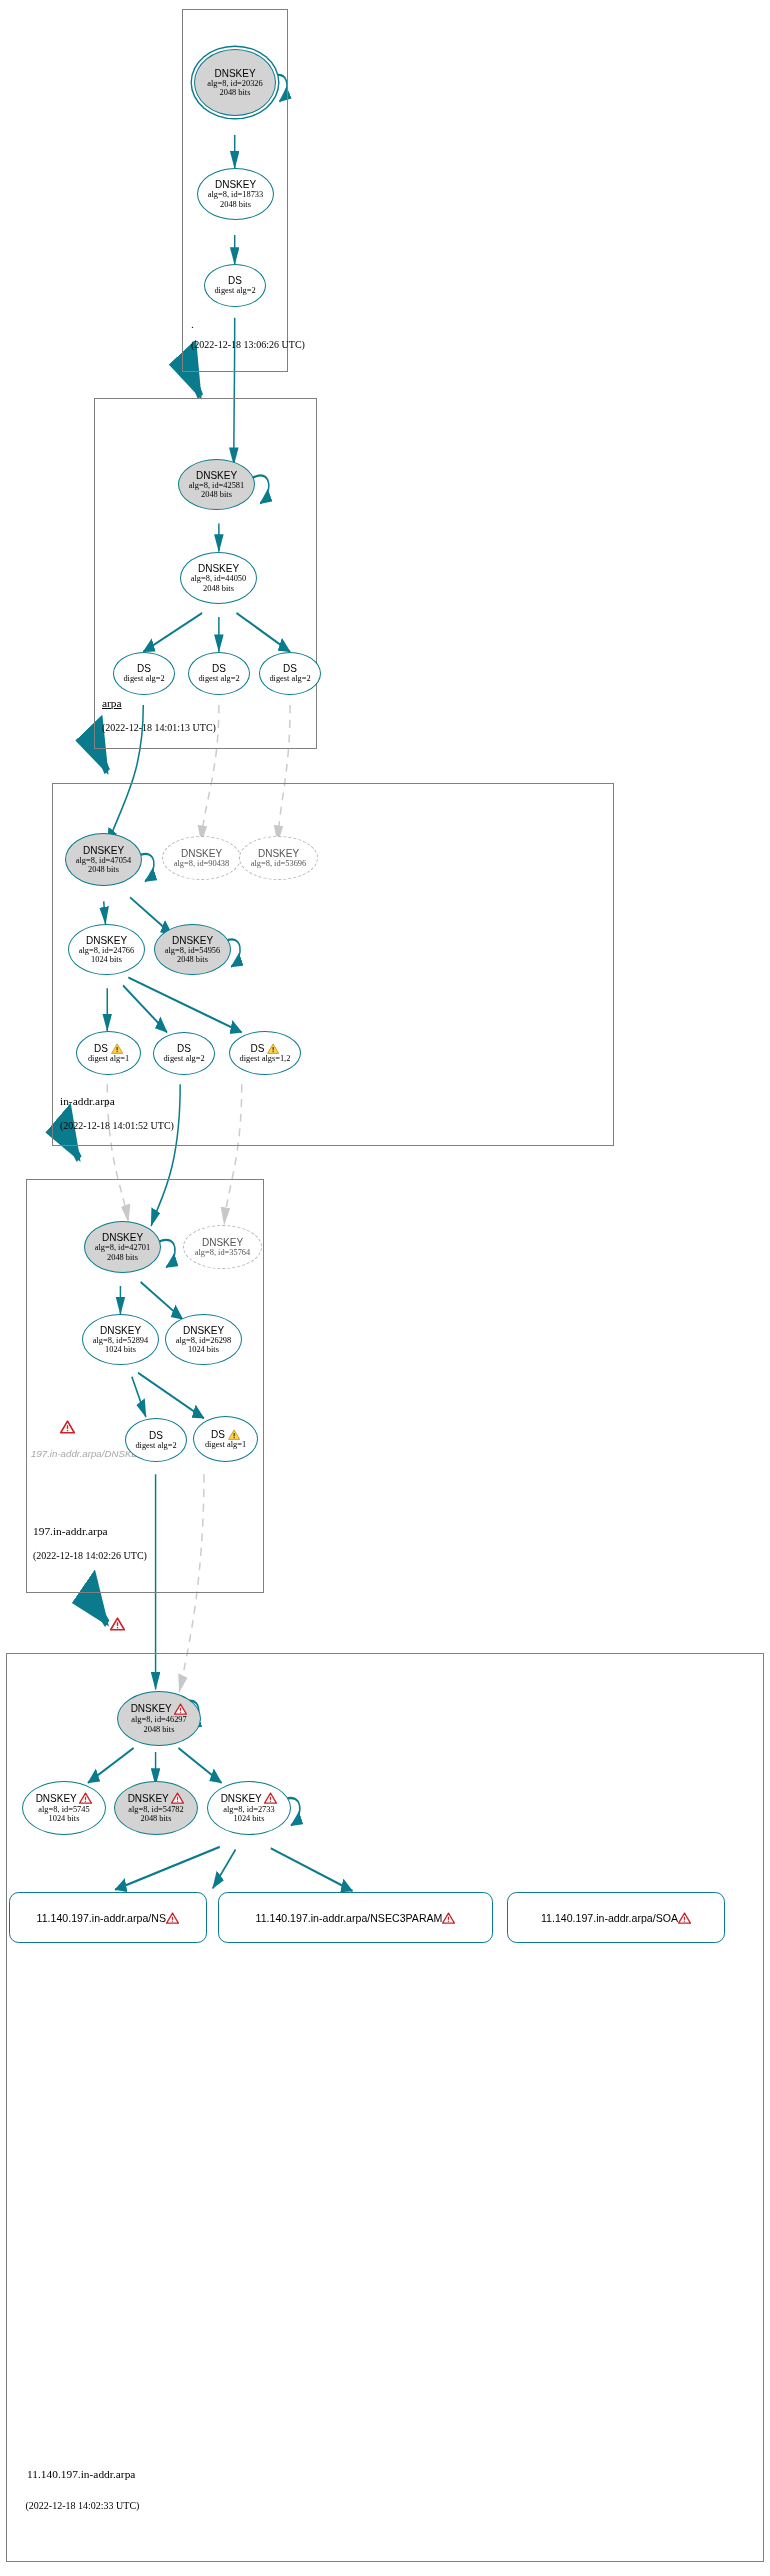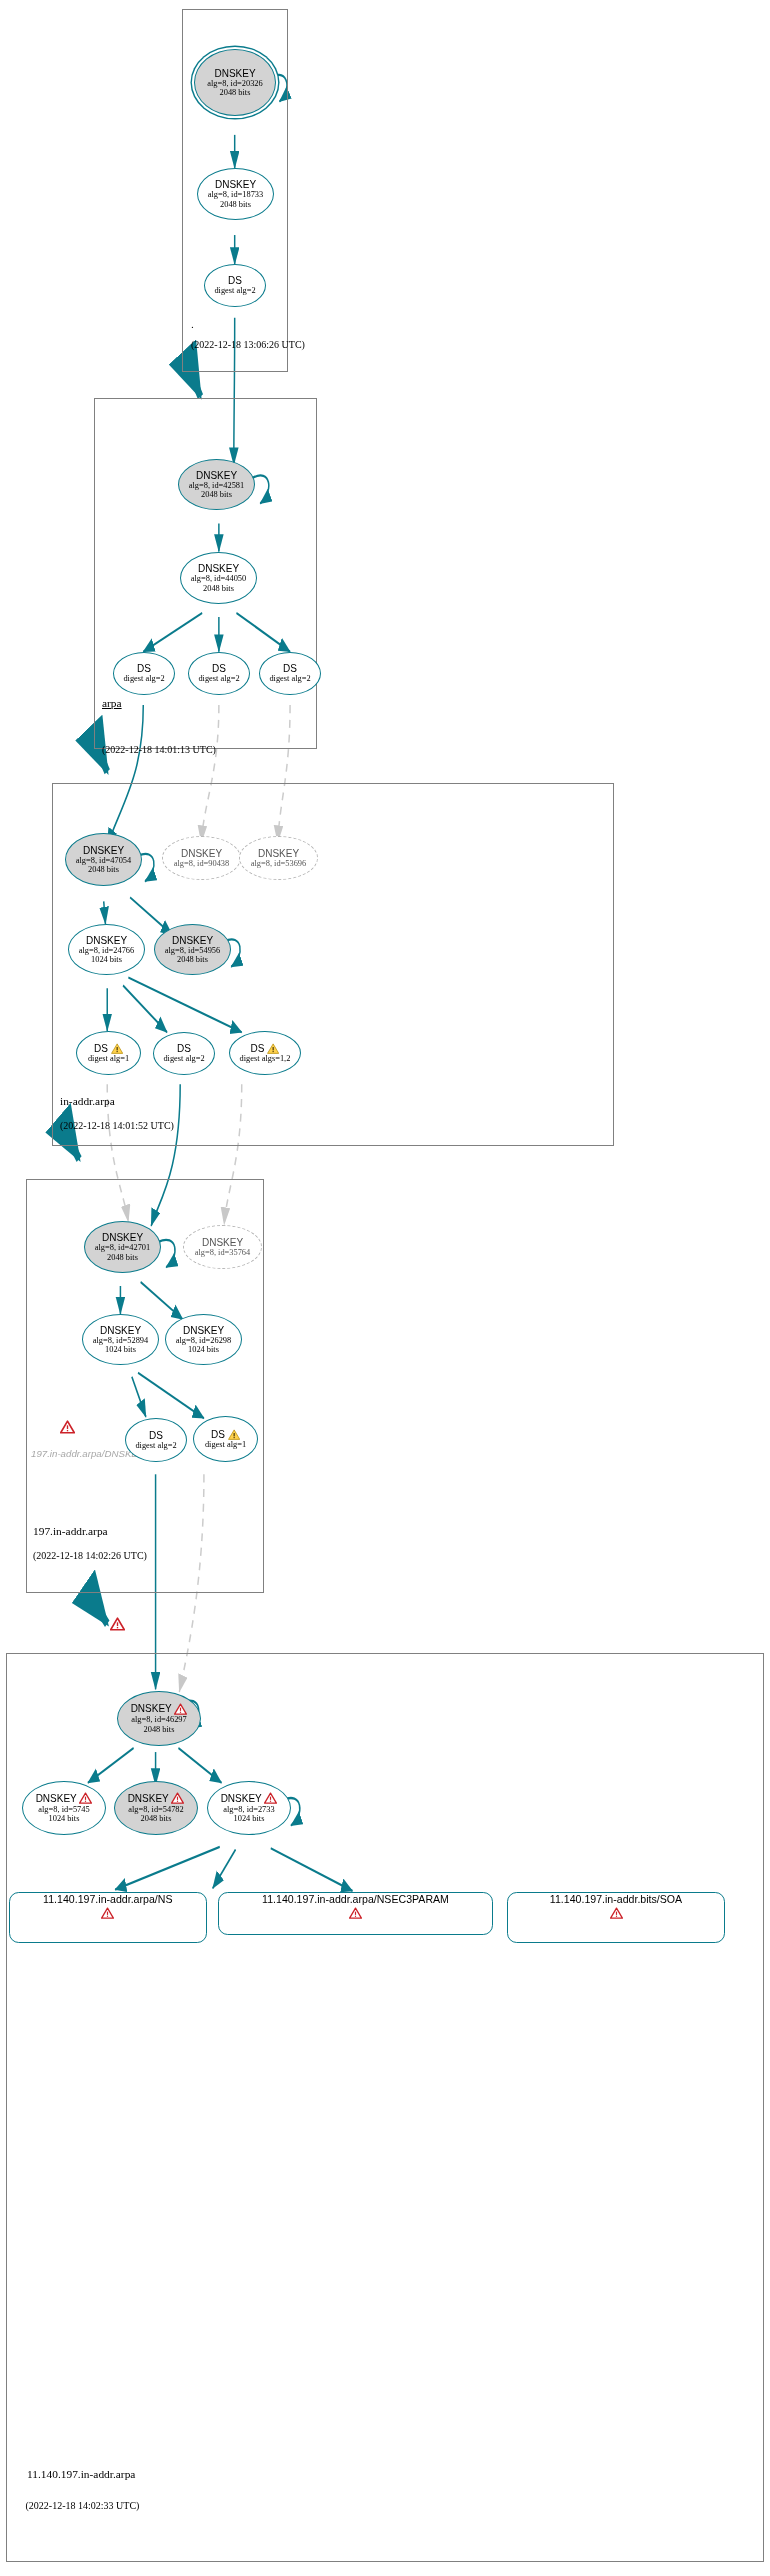--- a/index.html
+++ b/index.html
@@ -19,22 +19,22 @@
   .node.anchor{box-shadow:0 0 0 2.1px #ffffff,0 0 0 3.5px #0a7b8c;}
   .node.ghost{border:1.4px dashed #b5b5b5;background:#fff;}
   .node .t1{font-family:"Liberation Sans",sans-serif;font-size:10px;color:#000;
             display:flex;align-items:center;justify-content:center;gap:2.6px;}
   .node .t2{font-family:Liberation Serif, serif;font-size:8.4px;color:#000;}
   .node .t3{font-family:"Liberation Serif",serif;font-size:8.4px;color:#000;}
   .node.ghost .t1,.node.ghost .t2{color:#555;}
 
   
   .rrset{position:absolute;box-sizing:border-box;border:1.4px solid #0a7b8c;
-         border-radius:9.7px;background:#fff;display:flex;flex-direction:column;
-         align-items:center;text-align:center;}
+         border-radius:9.7px;background:#fff;display:flex;flex-direction:row;
+         align-items:center;justify-content:center;text-align:center;}
   .rrset .t1{font-family:"Liberation Sans",sans-serif;font-size:10.6px;color:#000;white-space:nowrap;}
 
   
   .warn{display:inline-block;vertical-align:middle;line-height:0;}
   .warn.block{position:absolute;}
 
   
   .errlabel{position:absolute;font-family:"Liberation Sans",sans-serif;font-style:italic;
             font-size:9.7px;color:#a8a8a8;white-space:nowrap;}
 
@@ -162,21 +162,21 @@
     <div class="t3">2048 bits</div>
   </div>
 
   <div class="node" style="left: 204px; top: 264px; width: 62px; height: 43px;">
     <div class="t1">DS</div>
     <div class="t2">digest alg=2</div>
   </div>
 
   <div class="zone" style="left: 94px; top: 398px; width: 223px; height: 351px;"></div>
   <div class="zone-label" style="left: 102px; top: 697px; text-decoration: underline;">arpa</div>
-  <div class="zone-date" style="left: 102px; top: 744px;">(2022-12-18 14:01:13 UTC)</div>
+  <div class="zone-date" style="left: 102px; top: 722px;">(2022-12-18 14:01:13 UTC)</div>
 
   <div class="node filled" style="left: 178px; top: 459px; width: 77px; height: 51px;">
     <div class="t1">DNSKEY</div>
     <div class="t2">alg=8, id=42581</div>
     <div class="t3">2048 bits</div>
   </div>
 
   <div class="node" style="left: 180px; top: 552px; width: 77px; height: 52px;">
     <div class="t1">DNSKEY</div>
     <div class="t2">alg=8, id=44050</div>
@@ -392,33 +392,33 @@
     <div class="t1">11.140.197.in-addr.arpa/NS</div>
     <div class="warn" style="margin-top:1.8px;">
       <svg width="13" height="12.3" viewBox="0 0 22 20">
           <path d="M11 1.4 L21 18.4 L1 18.4 Z" fill="#ffffff" stroke="#cc2229" stroke-width="2.2" stroke-linejoin="round"></path>
           <rect x="10" y="7.5" width="2" height="5.4" fill="#cc2229"></rect>
           <rect x="10" y="14.3" width="2" height="2" fill="#cc2229"></rect>
         </svg>
     </div>
   </div>
 
-  <div class="rrset" style="left: 218px; top: 1892px; width: 275px; height: 43px;">
+  <div class="rrset" style="left: 218px; top: 1892px; width: 275px; height: 51px;">
     <div class="t1">11.140.197.in-addr.arpa/NSEC3PARAM</div>
     <div class="warn" style="margin-top:1.8px;">
       <svg width="13" height="12.3" viewBox="0 0 22 20">
           <path d="M11 1.4 L21 18.4 L1 18.4 Z" fill="#ffffff" stroke="#cc2229" stroke-width="2.2" stroke-linejoin="round"></path>
           <rect x="10" y="7.5" width="2" height="5.4" fill="#cc2229"></rect>
           <rect x="10" y="14.3" width="2" height="2" fill="#cc2229"></rect>
         </svg>
     </div>
   </div>
 
   <div class="rrset" style="left: 507px; top: 1892px; width: 218px; height: 51px;">
-    <div class="t1">11.140.197.in-addr.bits/SOA</div>
+    <div class="t1">11.140.197.in-addr.arpa/SOA</div>
     <div class="warn" style="margin-top:1.8px;">
       <svg width="13" height="12.3" viewBox="0 0 22 20">
           <path d="M11 1.4 L21 18.4 L1 18.4 Z" fill="#ffffff" stroke="#cc2229" stroke-width="2.2" stroke-linejoin="round"></path>
           <rect x="10" y="7.5" width="2" height="5.4" fill="#cc2229"></rect>
           <rect x="10" y="14.3" width="2" height="2" fill="#cc2229"></rect>
         </svg>
     </div>
   </div>
 
 </div>

